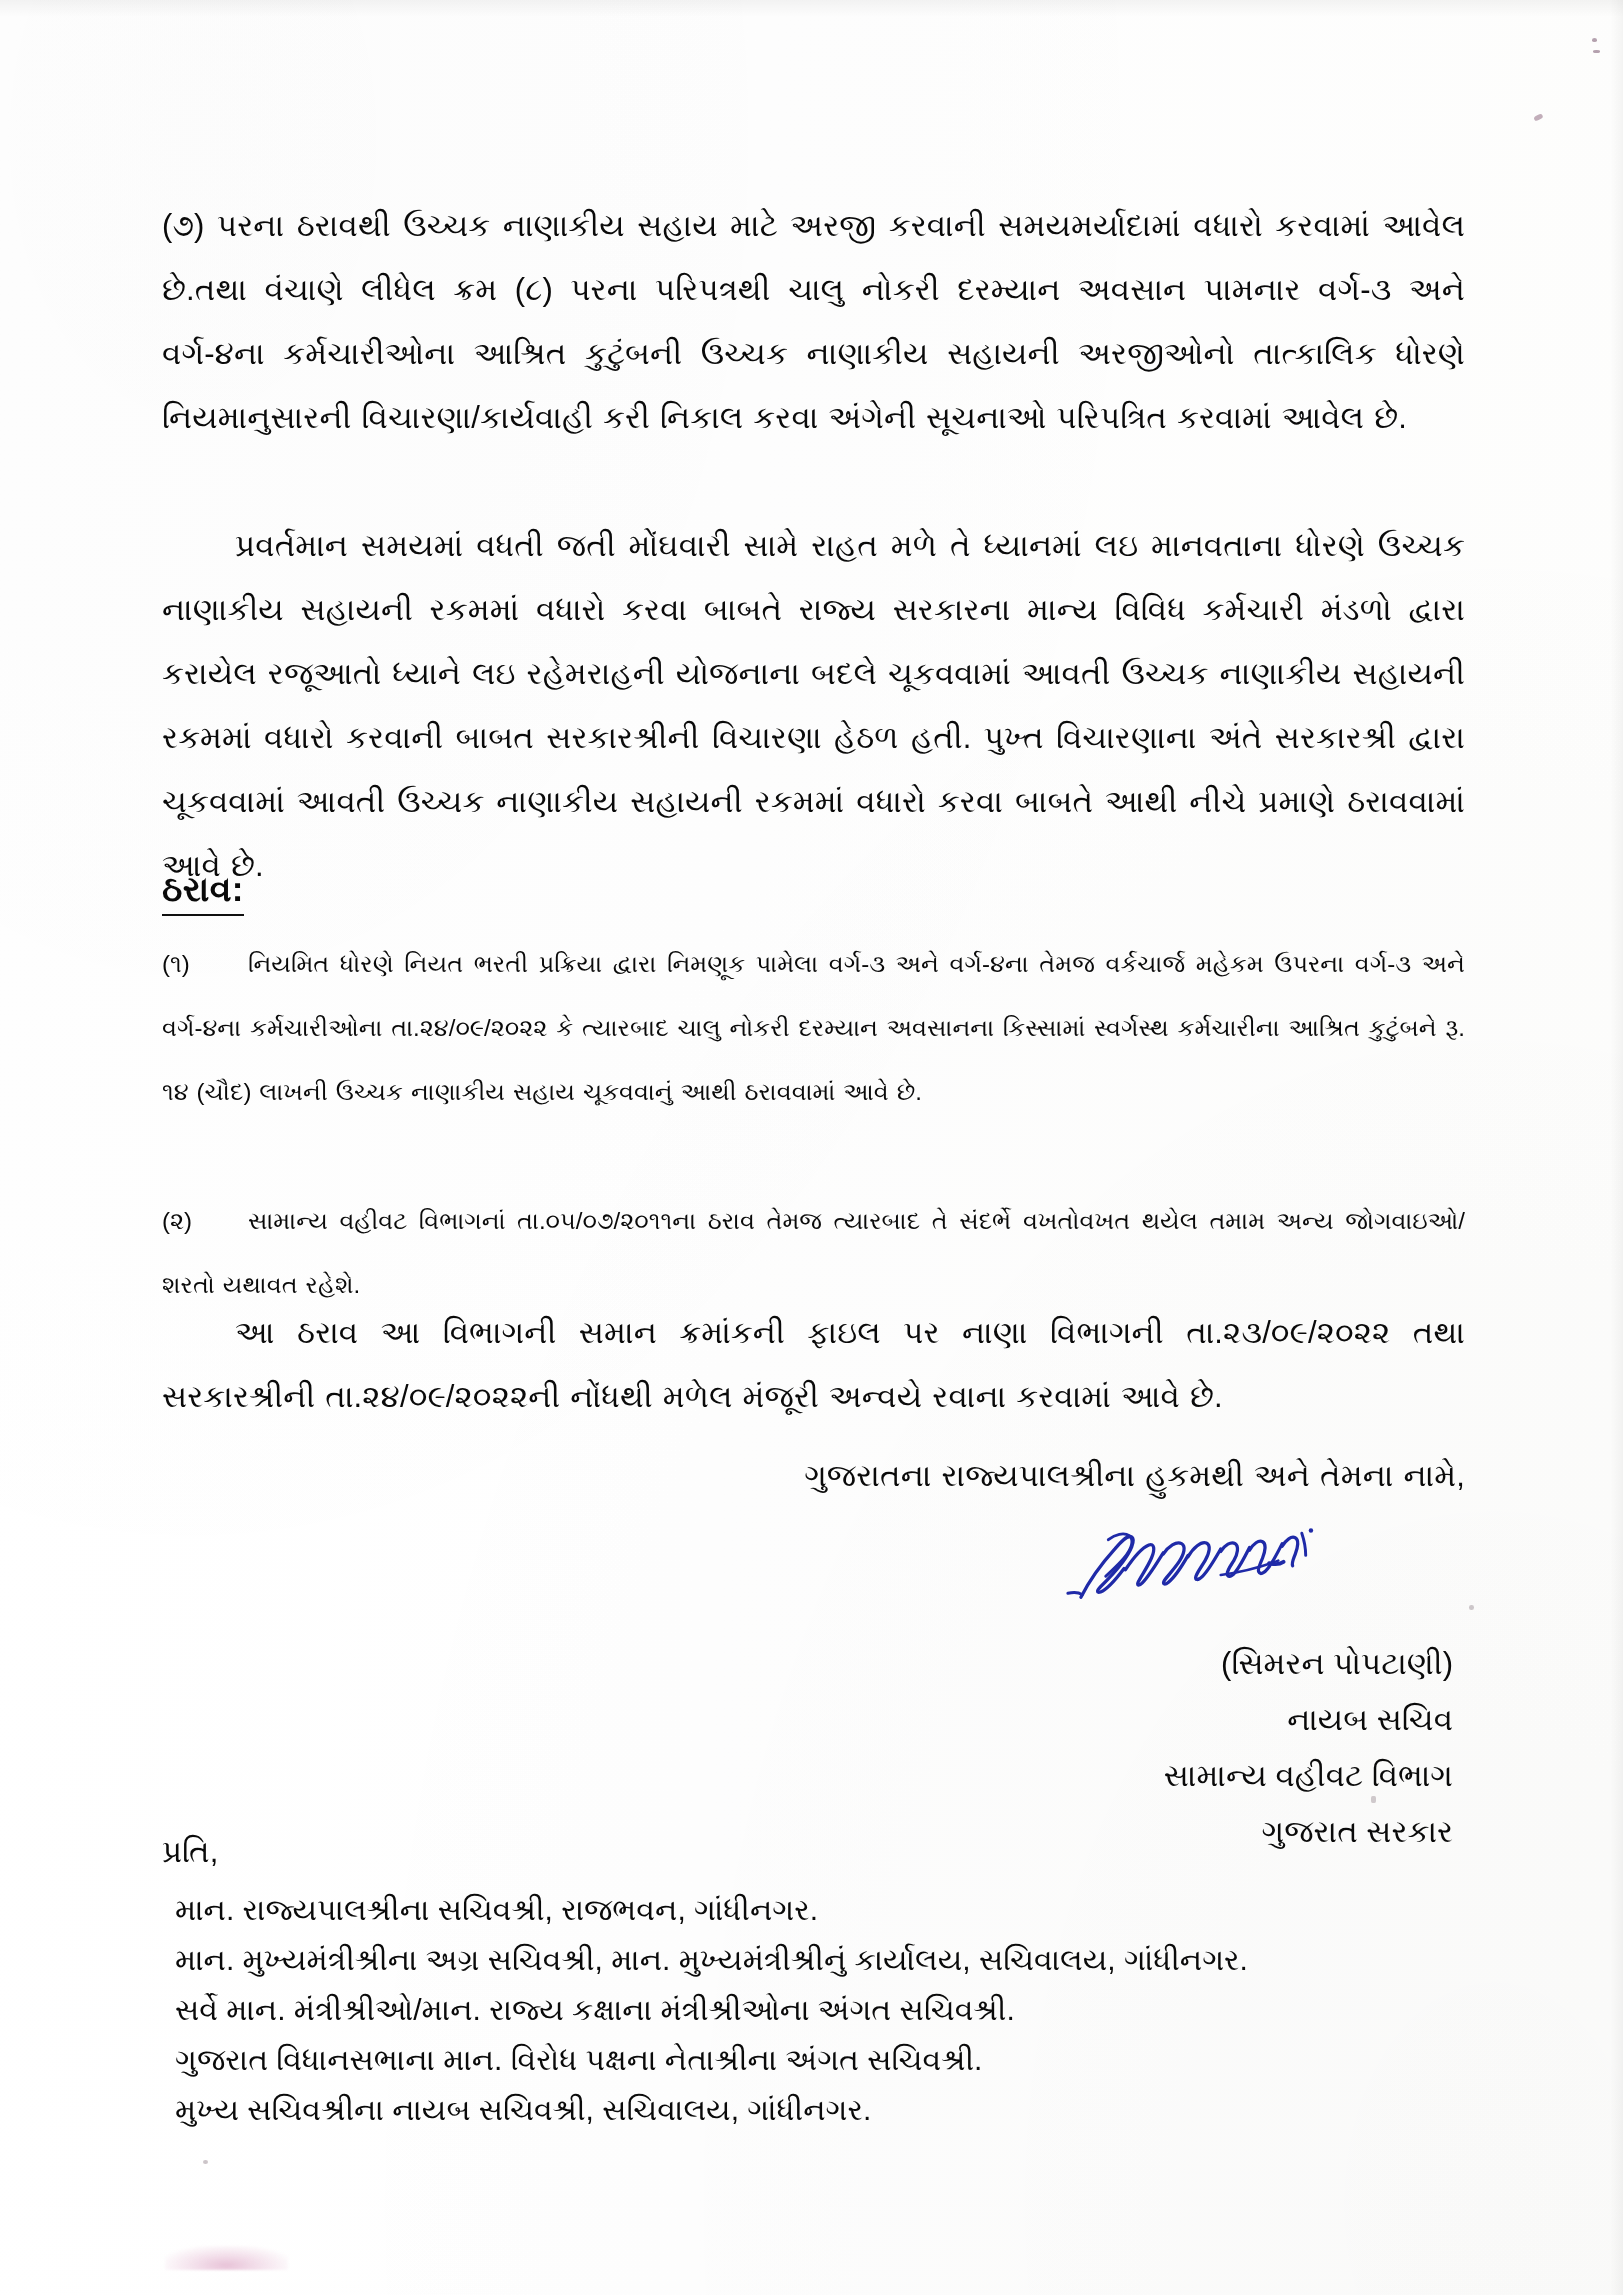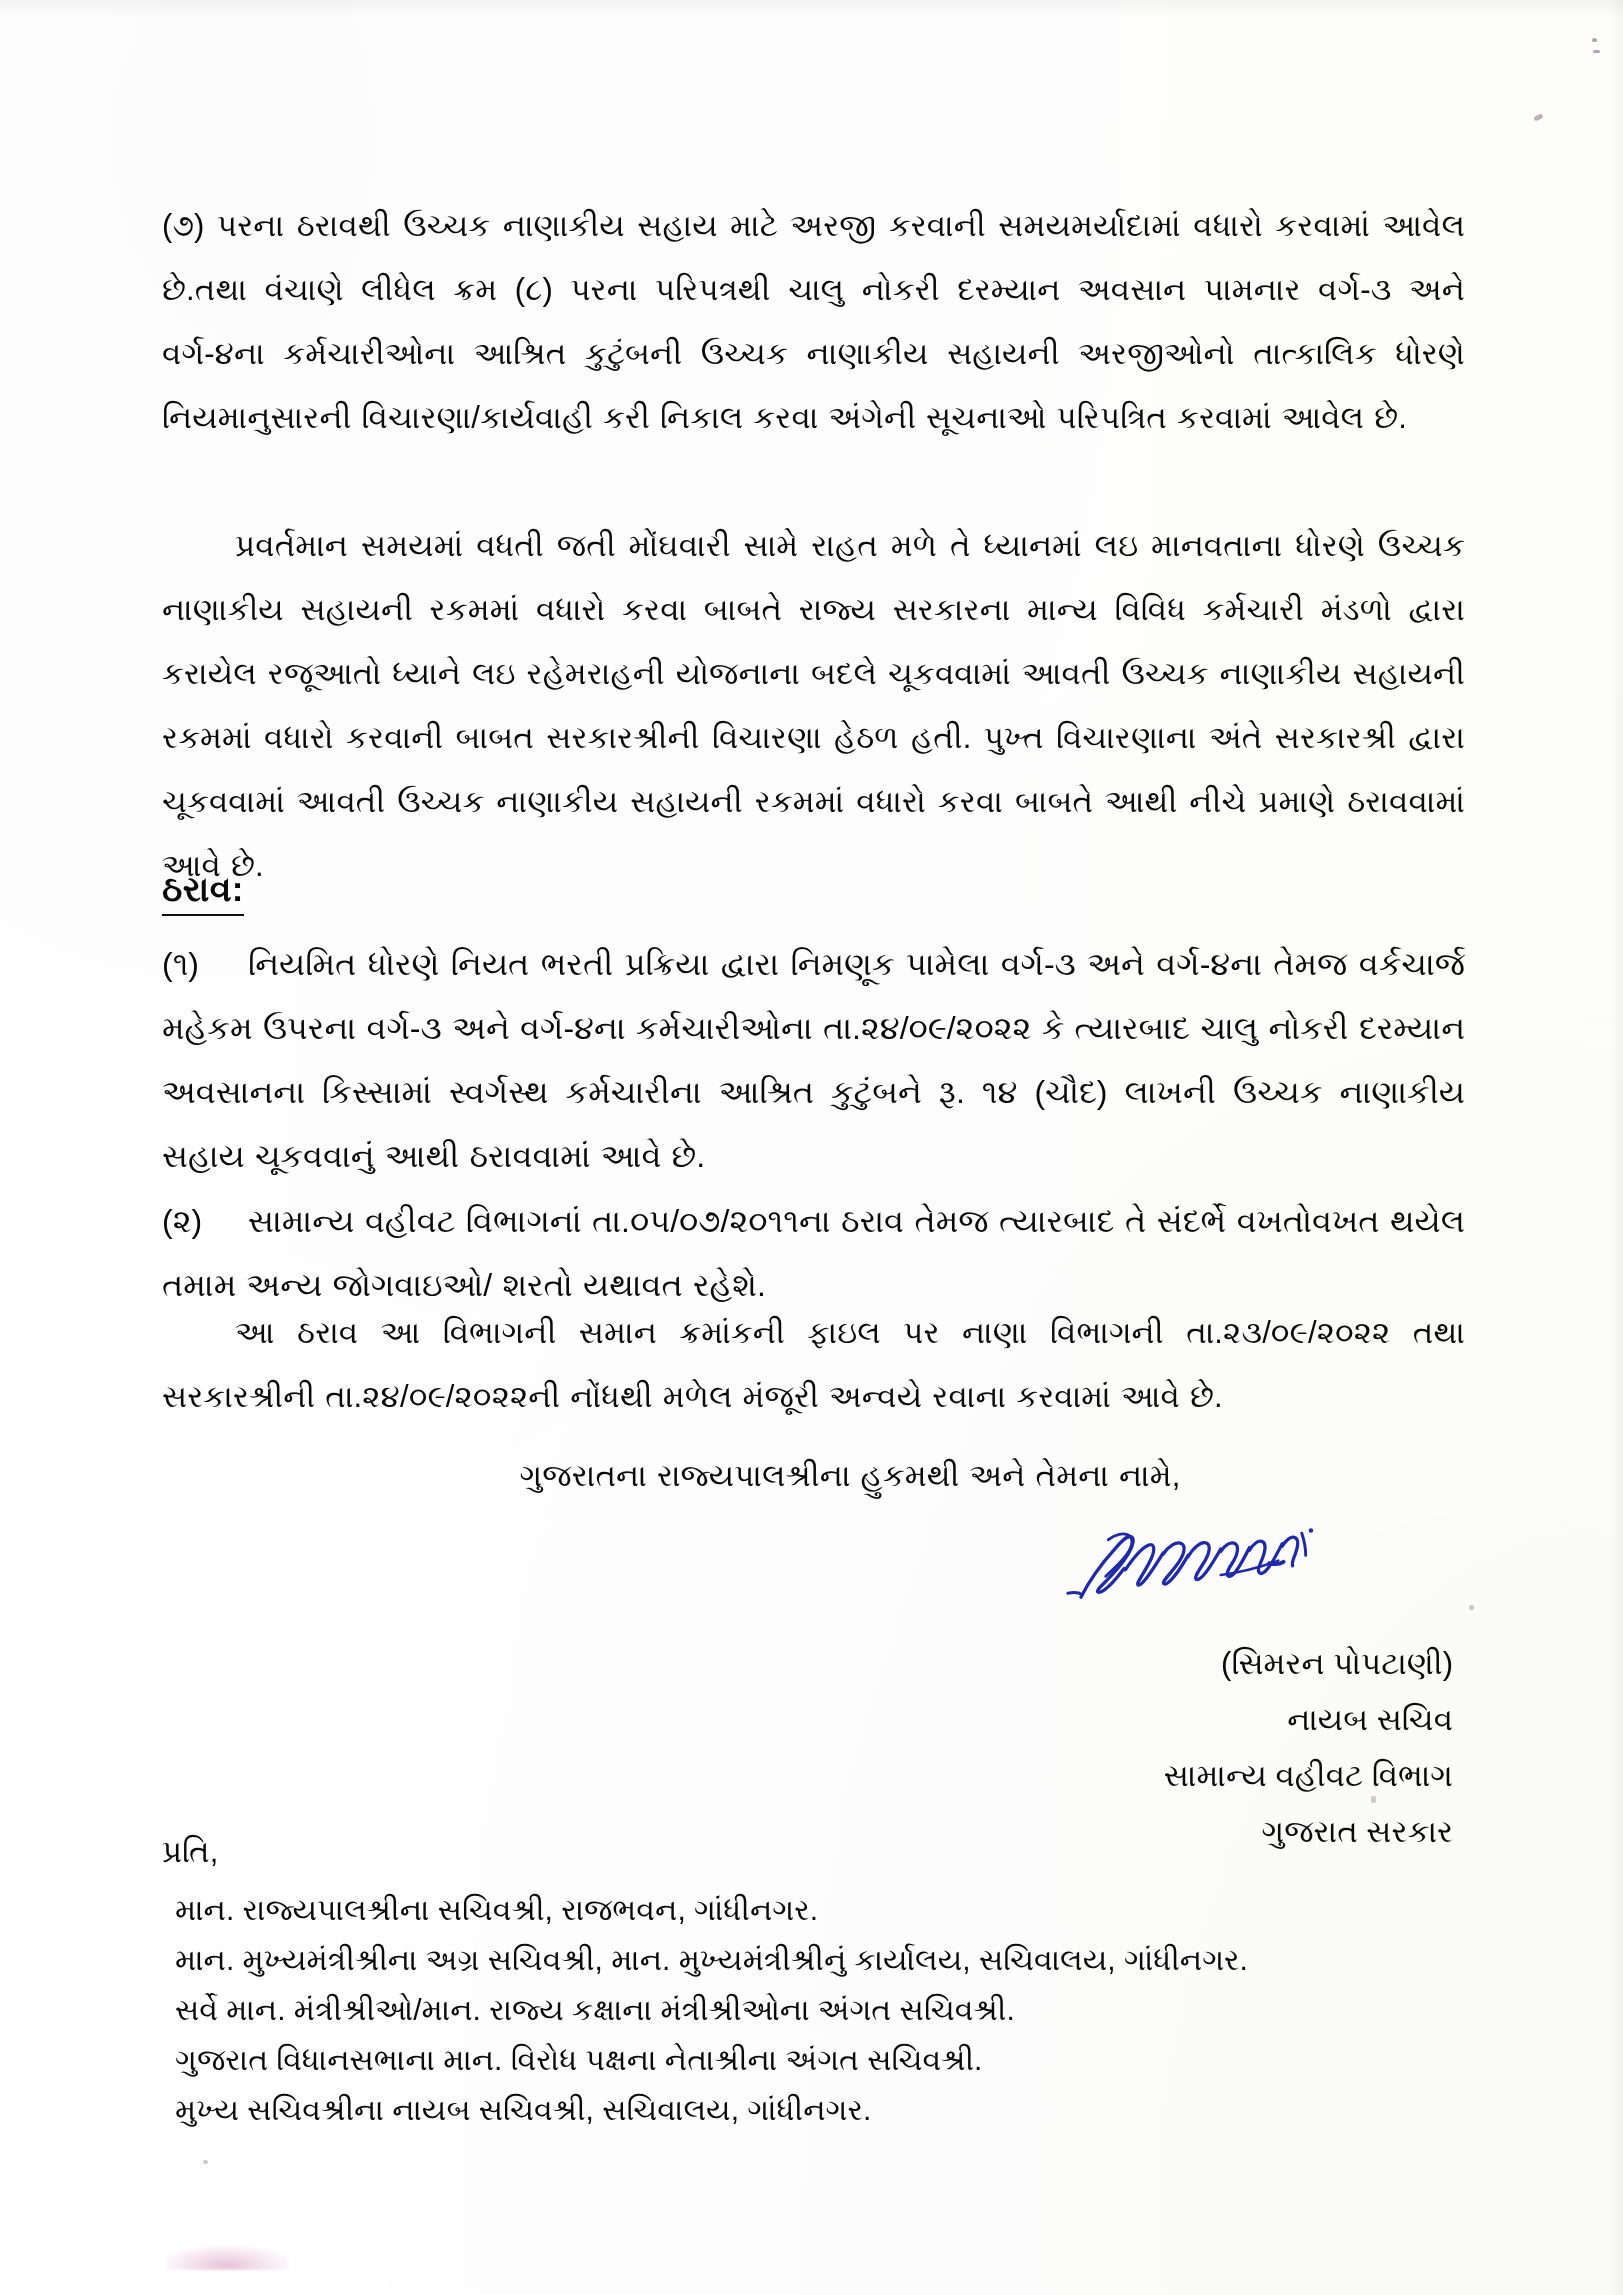--- a/index.html
+++ b/index.html
@@ -45,30 +45,30 @@
     width: 1303px;
     text-align: justify;
     text-justify: inter-word;
     font-size: 31px;
     line-height: 64px;
     letter-spacing: 0.1px;
     word-spacing: 1.3px;
     font-weight: 500;
   }
 
-  .body-block.nojust { text-align: center; }
+  .body-block.nojust { text-align: right; }
 
   .indent-first { text-indent: 73px; }
 
   
   .clause {
     position: absolute;
     left: 162px;
     width: 1303px;
-    font-size: 32px;
+    font-size: 24px;
     line-height: 64px;
     font-weight: 500;
     text-align: justify;
     word-spacing: 1.3px;
   }
   .clause .num {
     display: inline-block;
     width: 86px;
     text-align: left;
   }

